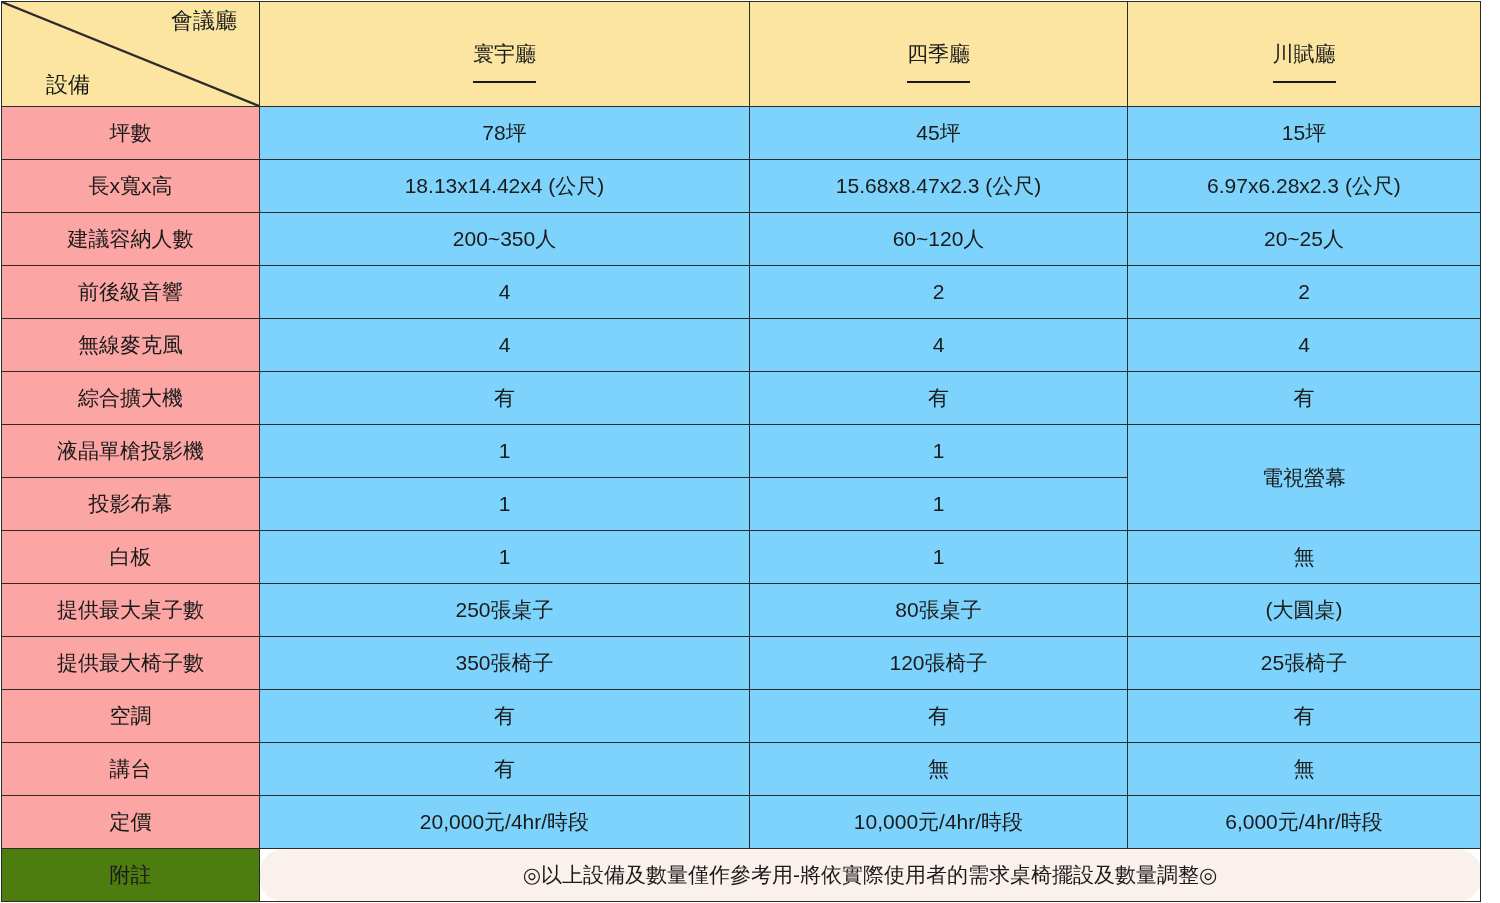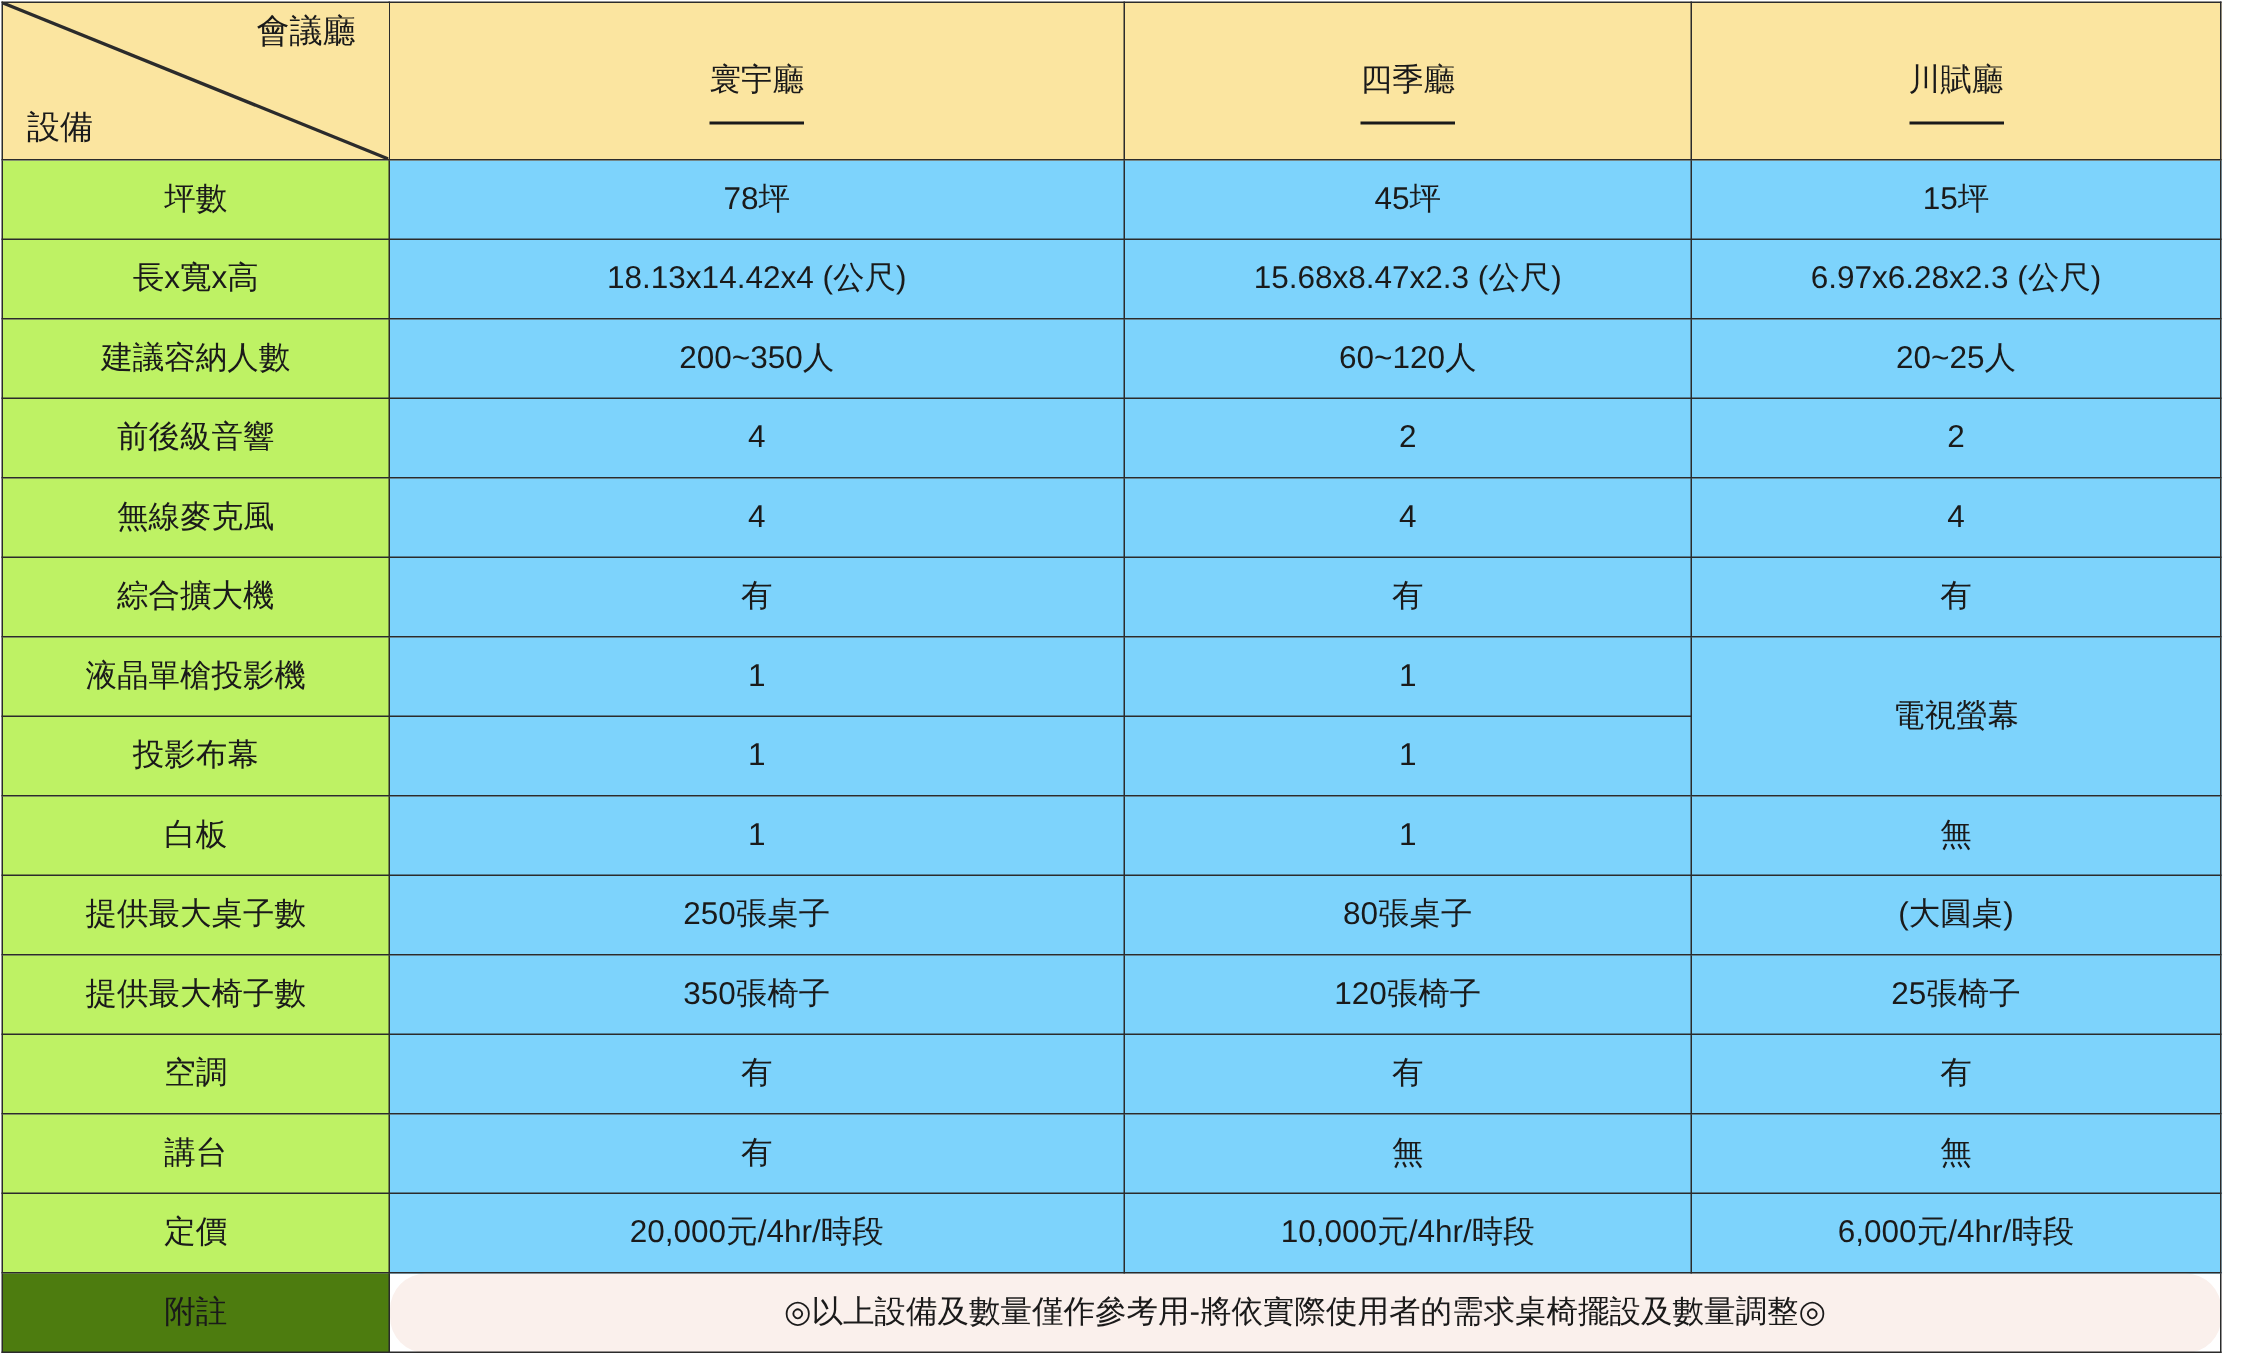--- a/index.html
+++ b/index.html
@@ -58,36 +58,36 @@
   }
   td.corner .lbl-hall {
     position: absolute;
     top: 6px;
     right: 22px;
     font-size: 22px;
   }
   td.corner .lbl-equip {
     position: absolute;
     bottom: 8px;
-    left: 16px;
+    left: 44px;
     font-size: 22px;
   }
 
   td.hall-head {
     background: #fbe5a0;
     height: 104px;
     font-size: 30px;
   }
   td.hall-head span.u {
     border-bottom: 2px solid #1a1a1a;
     padding-bottom: 16px;
   }
 
   td.row-label {
-    background: #bef264;
+    background: #fca5a5;
     height: 52px;
     font-size: 21px;
   }
   td.val {
     background: #7dd3fc;
     height: 52px;
     font-size: 21px;
   }
   td.val.tall { height: 104px; }
   td.note {

